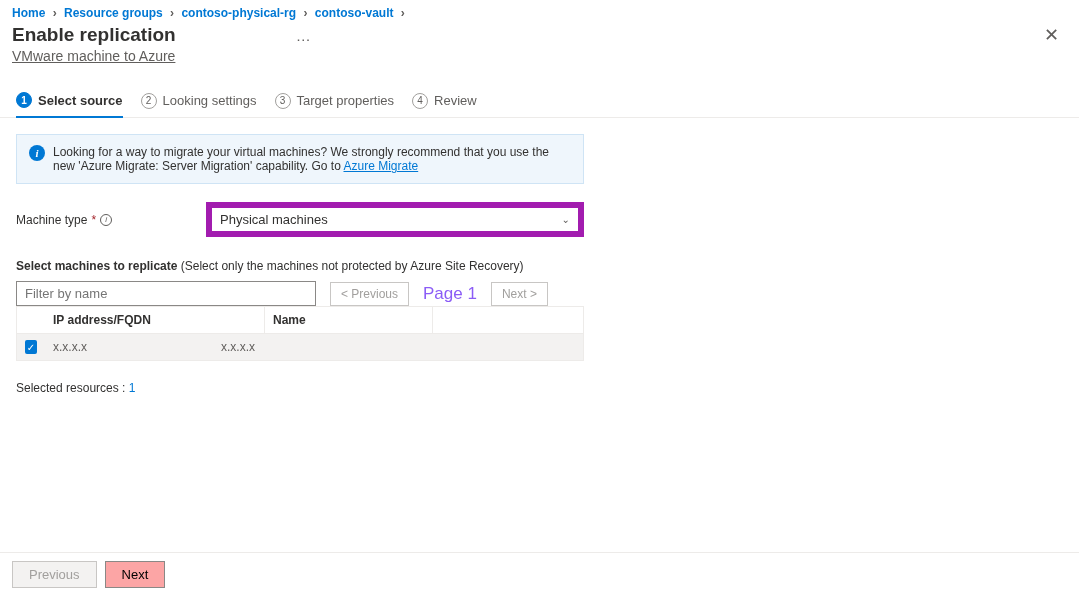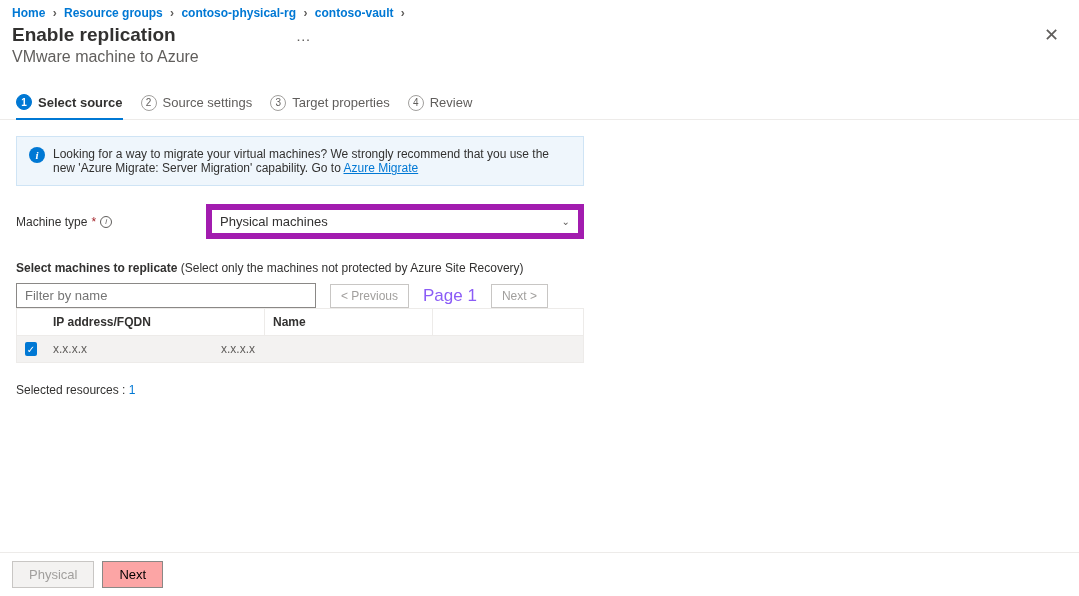--- a/index.html
+++ b/index.html
@@ -56,22 +56,23 @@
     }
     .close-btn {
       font-size: 18px;
       font-weight: 300;
       color: #605e5c;
       cursor: pointer;
       padding-right: 8px;
     }
     .subtitle {
       padding: 0 12px;
-      font-size: 16px;
-      color: #605e5c;
+      font-size: 14px;
+      color: #605e5c;
+      text-decoration: underline;
     }
     .tabs {
       display: flex;
       gap: 18px;
       padding: 28px 16px 0;
       border-bottom: 1px solid #edebe9;
     }
     .tab {
       display: flex;
       align-items: center;
@@ -311,21 +312,21 @@
 </div>
 <div class="subtitle">VMware machine to Azure</div>
 
 <div class="tabs">
   <div class="tab active">
     <span class="tab-num">1</span>
     <span>Select source</span>
   </div>
   <div class="tab">
     <span class="tab-num">2</span>
-    <span>Source settings</span>
+    <span>Looking settings</span>
   </div>
   <div class="tab">
     <span class="tab-num">3</span>
     <span>Target properties</span>
   </div>
   <div class="tab">
     <span class="tab-num">4</span>
     <span>Review</span>
   </div>
 </div>
@@ -376,15 +377,15 @@
       <div class="td td-ip">x.x.x.x</div>
     </div>
   </div>
 
   <div class="selected-line">
     <span>Selected resources : </span><span class="count">1</span>
   </div>
 </div>
 
 <div class="footer">
-  <button class="btn disabled">Physical</button>
+  <button class="btn disabled">Previous</button>
   <button class="btn">Next</button>
 </div>
 
 </body></html>

